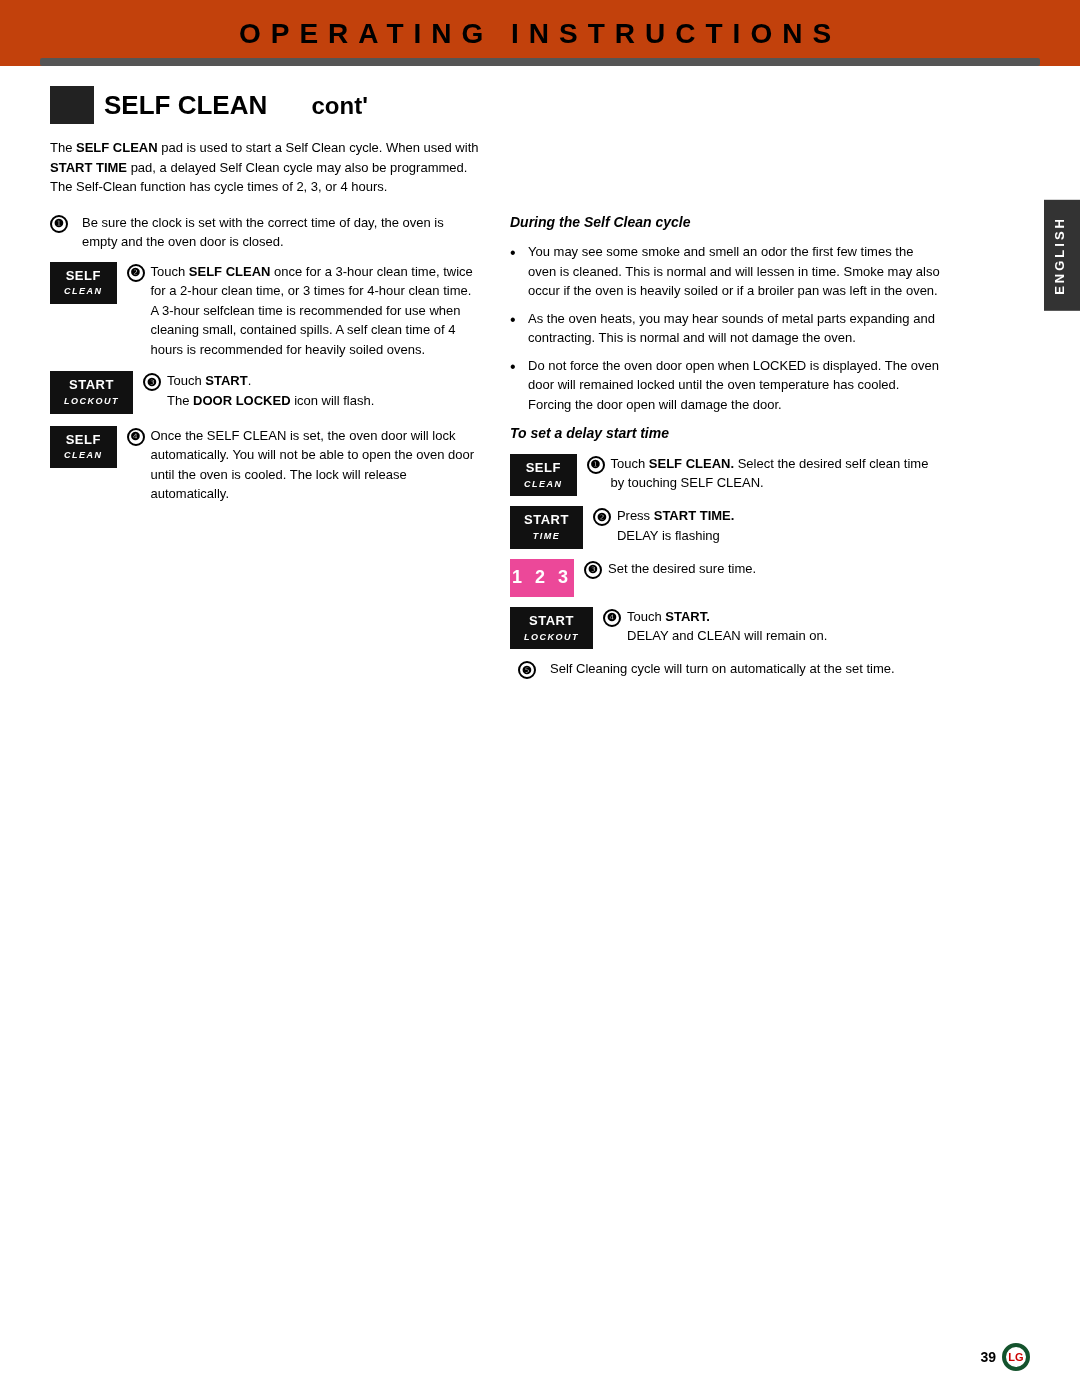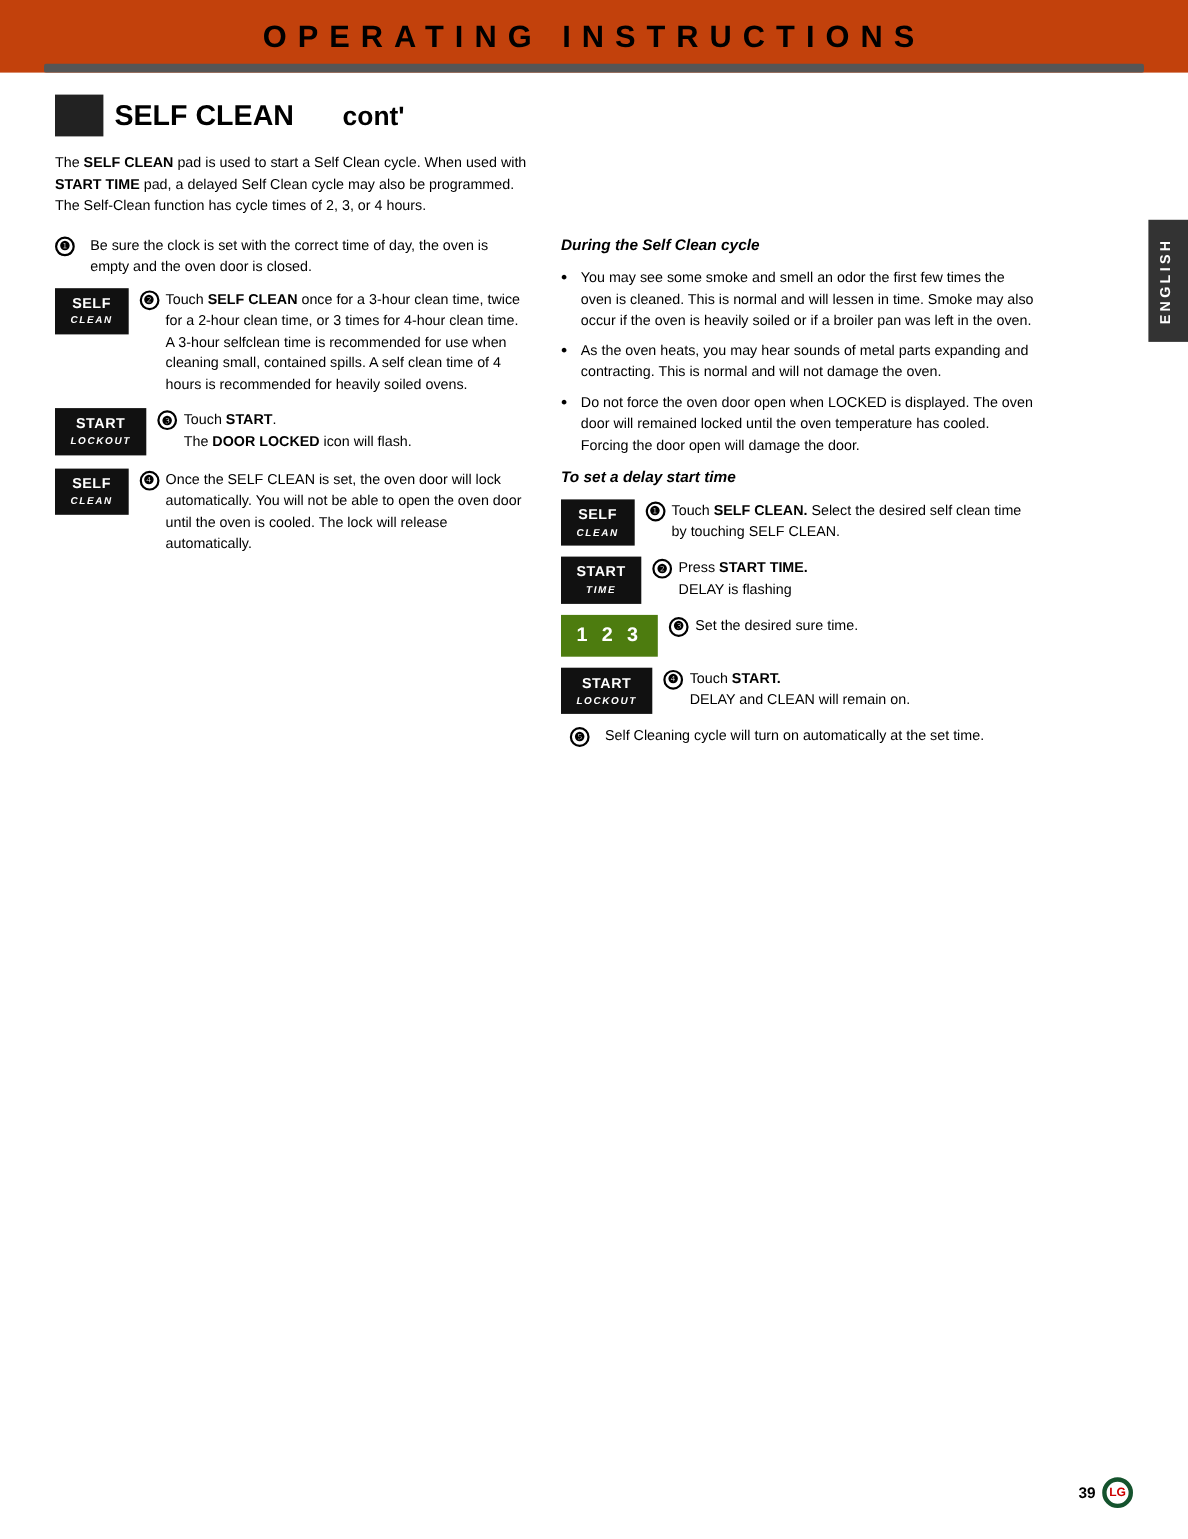--- a/index.html
+++ b/index.html
@@ -182,25 +182,25 @@
       font-size: 16px;
       line-height: 1;
     }
     .delay-step {
       display: flex;
       align-items: flex-start;
       margin-bottom: 10px;
       gap: 0;
     }
     .num-display-box {
-      background: #4d7c0f;
+      background: #ec4899;
       color: #fff;
       font-size: 18px;
       font-weight: bold;
-      padding: 4px 14px;
+      padding: 4px 2px;
       margin-right: 10px;
       letter-spacing: 4px;
       min-height: 38px;
       display: flex;
       align-items: center;
       flex-shrink: 0;
     }
   </style>
 </head>
 <body>

